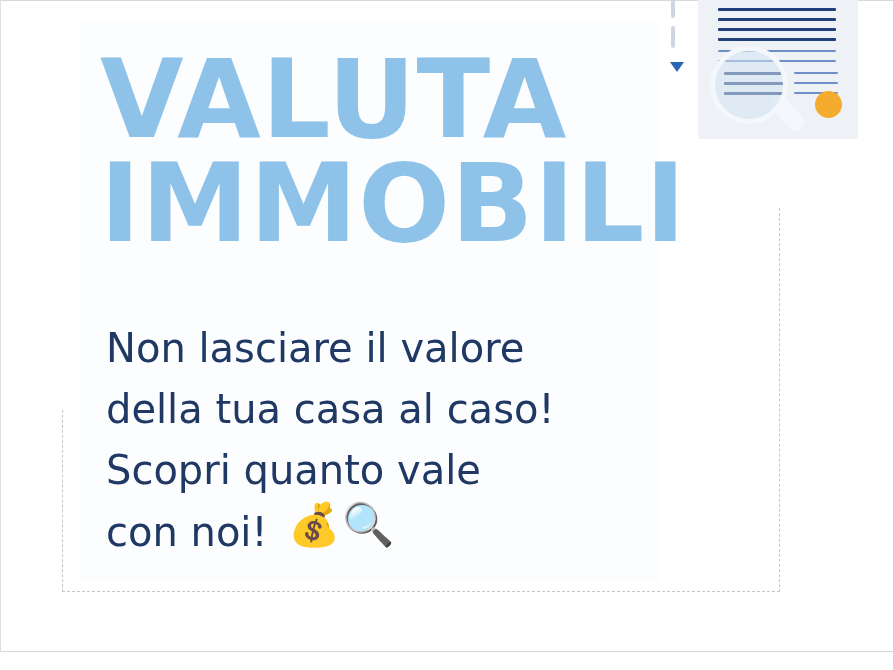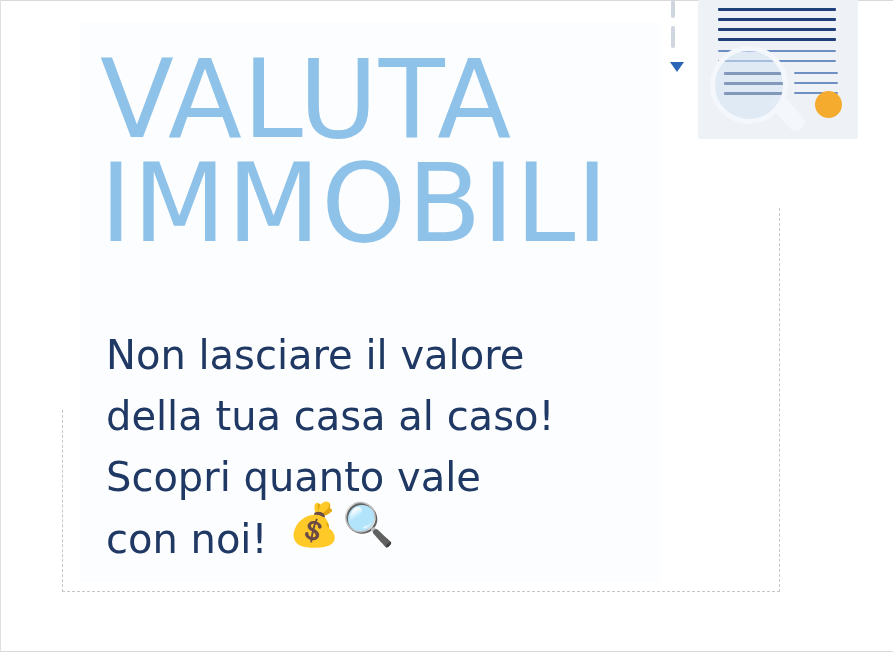--- a/index.html
+++ b/index.html
@@ -85,40 +85,39 @@
   }
 
   
   .headline {
     position: absolute;
     left: 100px;
     top: 48px;
     width: 640px;
     color: #8ec2e8;
     font-family: "DejaVu Sans", sans-serif;
-    font-weight: 400;
+    font-weight: 700;
     font-size: 108px;
     line-height: 0.96;
     letter-spacing: 1px;
     white-space: pre-line;
   }
 
   
   .body-copy {
     position: absolute;
     left: 106px;
     top: 318px;
     width: 640px;
     color: #1f3864;
     font-family: "DejaVu Sans", sans-serif;
     font-weight: 400;
     font-size: 40px;
     line-height: 1.53;
     white-space: pre-line;
-    margin-top: 7px;
   }
   .emoji-row {
     position: absolute;
     left: 288px;
     top: 504px;
     font-size: 42px;
     line-height: 1;
     letter-spacing: 2px;
   }
 

